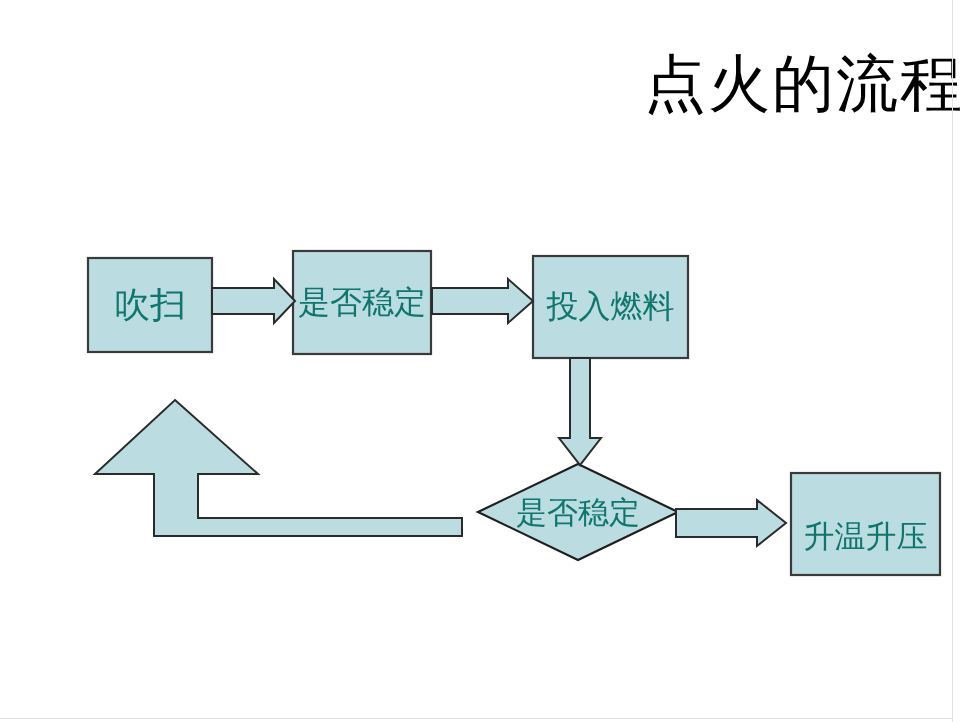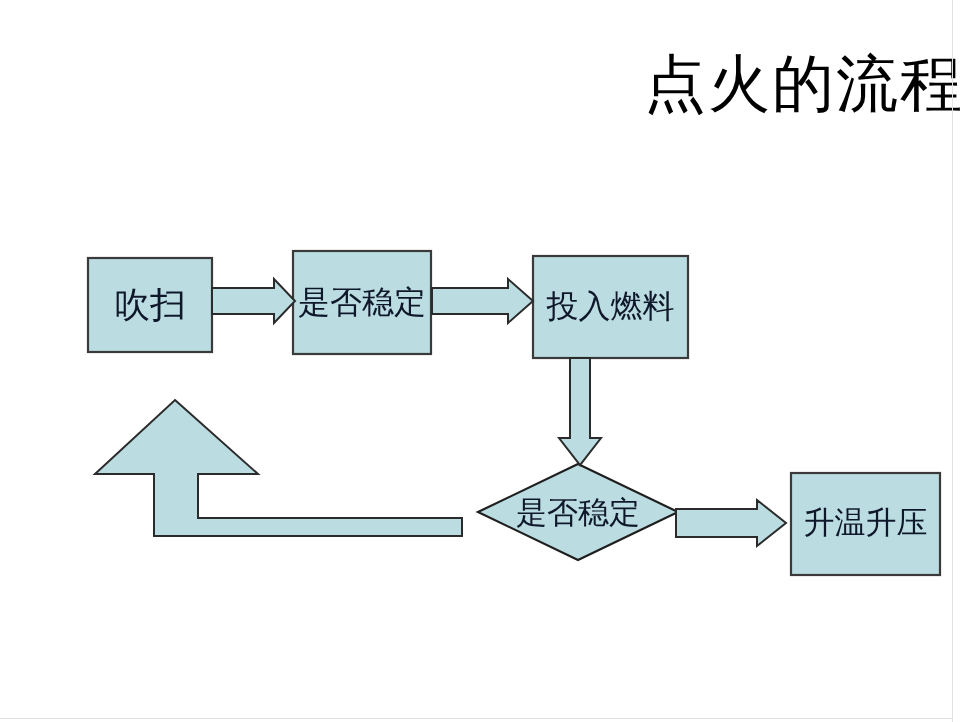--- a/index.html
+++ b/index.html
@@ -50,31 +50,31 @@
   .shape-svg {
     position: absolute;
     overflow: visible;
   }
 
   .node-label {
     position: absolute;
     display: flex;
     align-items: center;
     justify-content: center;
-    color: #0f172a;
+    color: #0f766e;
     white-space: nowrap;
     pointer-events: none;
   }
 
   
   #label-box1 { left: 88px;  top: 258px; width: 124px; height: 94px;  font-size: 36px; }
   #label-box2 { left: 281px; top: 251px; width: 162px; height: 103px; font-size: 32px; }
   #label-box3 { left: 533px; top: 256px; width: 155px; height: 102px; font-size: 32px; }
   #label-diamond { left: 488px; top: 465px; width: 180px; height: 96px; font-size: 31px; }
-  #label-box4 { left: 791px; top: 472px; width: 149px; height: 102px; font-size: 31px; }
+  #label-box4 { left: 791px; top: 486px; width: 149px; height: 102px; font-size: 31px; }
 </style>
 </head>
 <body>
 
 <div id="slide">
 
   <div id="slide-bottom-rule"></div>
 
   <div id="title">点火的流程</div>
 

